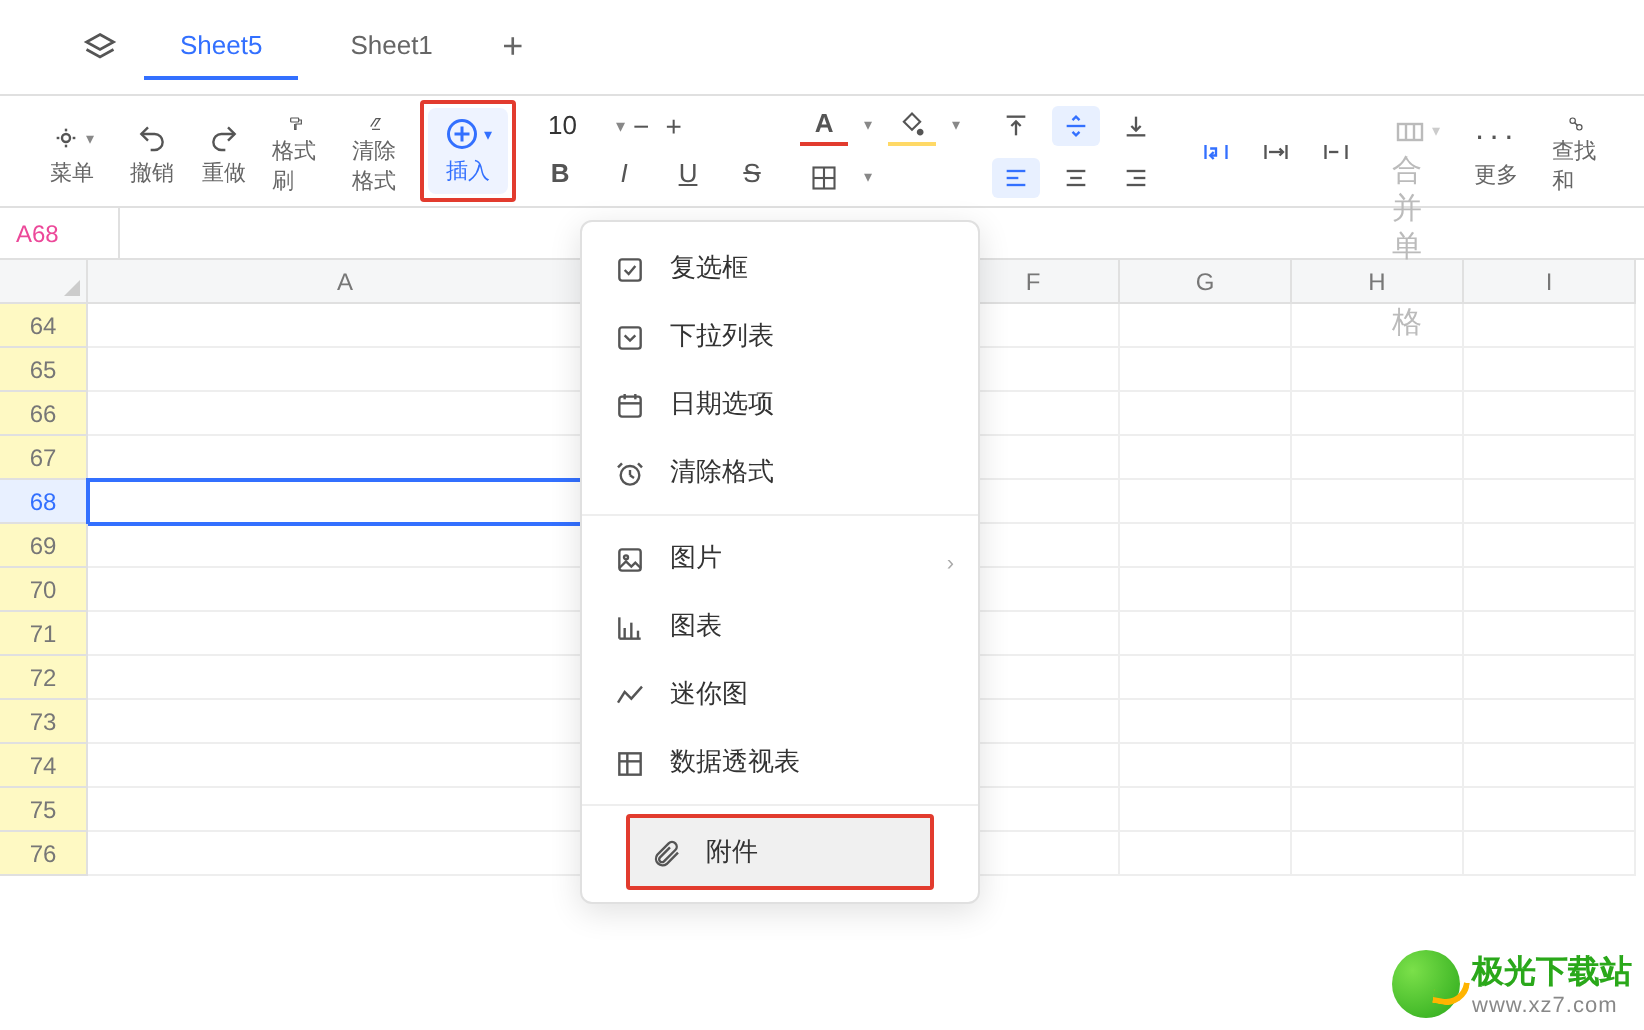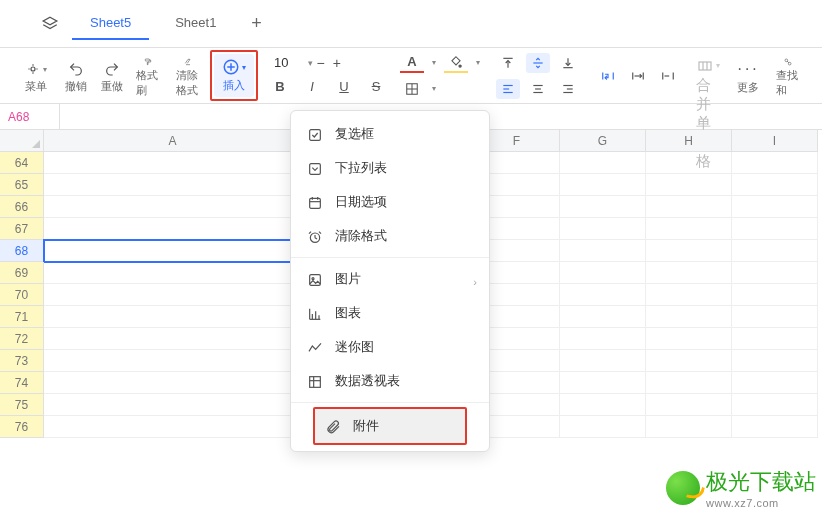--- a/index.html
+++ b/index.html
@@ -60,21 +60,21 @@
   .dropdown .sep { height: 1px; background: #eee; margin: 4px 0; }
   .dropdown .item .arrow { position: absolute; right: 12px; color: #aaa; font-size: 11px; }
   .dropdown .item svg { flex-shrink: 0; }
   .attach-box { border: 2px solid #e23b2e; margin: 0 22px; border-radius: 2px; }
   .attach-box .item { padding: 8px 10px; }
   
   
   .watermark { position: absolute; right: 6px; bottom: 6px; display: flex; align-items: center; gap: 6px; }
   .watermark .logo { width: 34px; height: 34px; border-radius: 50%; background: radial-gradient(circle at 30% 30%, #7be04a, #2aa81a); position: relative; }
   .watermark .logo::after { content:""; position:absolute; right:-4px; bottom:6px; width:14px; height:10px; border:3px solid #ffb400; border-left:none; border-top:none; border-radius:0 0 12px 0; transform:rotate(10deg); }
-  .watermark .txt1 { font-size: 22px; font-weight: normal; color: #2aa81a; }
+  .watermark .txt1 { font-size: 16px; font-weight: bold; color: #2aa81a; }
   .watermark .txt2 { font-size: 11px; color: #888; letter-spacing: .5px; }
   
   svg { display: block; }
 </style>
 </head>
 <body>
 
 <div class="tabbar">
   <div class="layers-btn">
     <svg width="18" height="18" viewBox="0 0 24 24" fill="none" stroke="#555" stroke-width="1.8">

